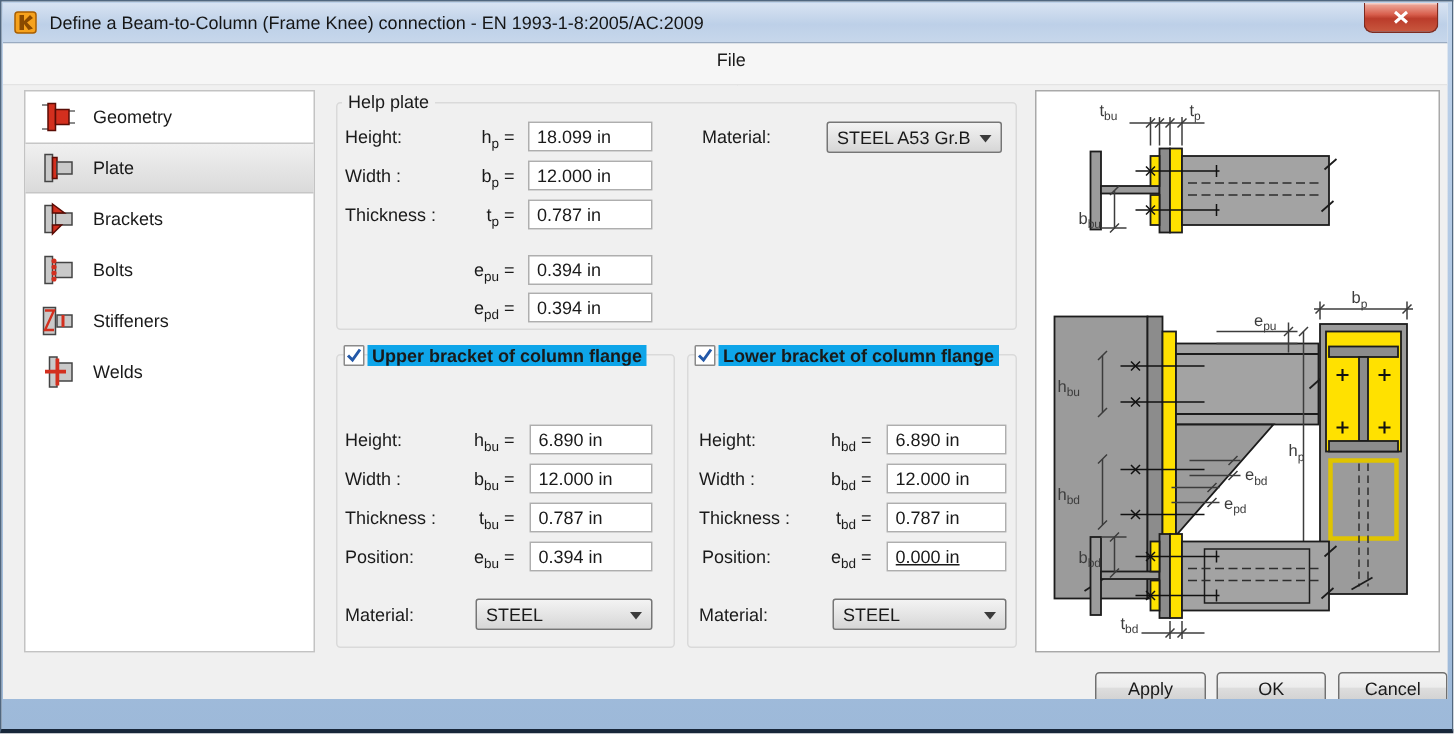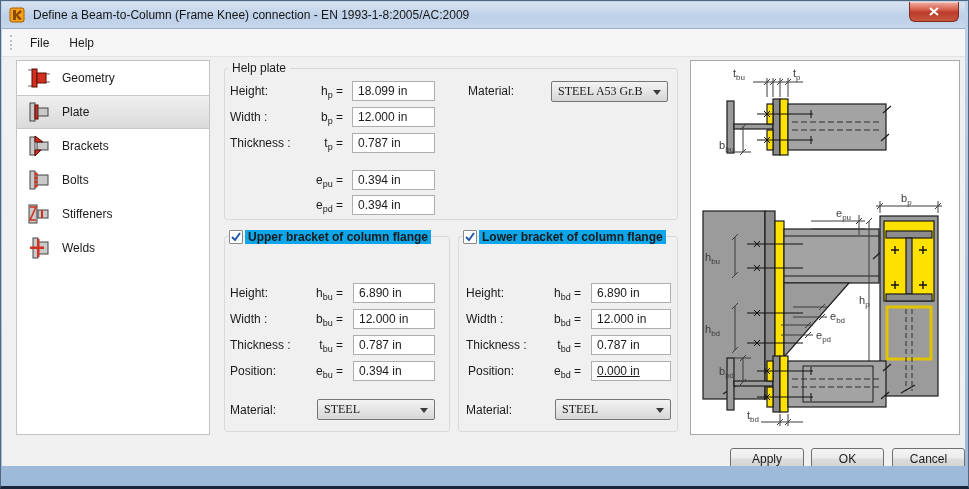--- a/index.html
+++ b/index.html
@@ -15,21 +15,21 @@
   .app-icon{width:16px;height:16px;flex:0 0 16px;}
   .title-text{margin-left:8px;color:#161616;}
   .close-btn{position:absolute;top:0;right:6px;width:48px;height:19px;
              background:linear-gradient(#efb0a2,#d85f4d 40%,#bb3c2b 55%,#c8573e);
              border:1px solid #7e2b20;border-top:none;border-radius:0 0 6px 6px;
              display:flex;align-items:center;justify-content:center;
              box-shadow:inset 0 1px 0 rgba(255,255,255,.4);cursor:default;}
 
   
   .menubar{position:absolute;top:27px;left:0;right:0;height:28px;background:#f6f6f6;
-           border-bottom:1px solid #e3e3e3;display:flex;align-items:center;padding-left:8px;box-sizing:border-box;}
+           border-bottom:1px solid #e3e3e3;display:flex;align-items:center;padding-left:8px;box-sizing:border-box;flex-direction:column;}
   .grip{width:0;height:15px;border-left:2px dotted #bdbdbd;margin-right:8px;}
   .menu-item{padding:4px 10px;cursor:default;}
 
   
   .body{position:absolute;top:55px;left:0;right:0;bottom:0;background:#f0f0f0;}
 
   
   .sidebar{position:absolute;left:14px;top:3px;width:194px;height:375px;background:#fff;
            border:1px solid #c3c3c3;box-sizing:border-box;}
   .side-item{position:absolute;left:0;width:100%;height:34px;display:flex;align-items:center;
@@ -42,21 +42,21 @@
   .groupbox{position:absolute;border:1px solid #dadada;border-radius:3px;box-sizing:border-box;}
   .group-title{position:absolute;background:#f0f0f0;padding:0 4px;white-space:nowrap;}
   .lbl{position:absolute;white-space:nowrap;}
   .sym{position:absolute;width:55px;text-align:right;white-space:nowrap;}
   .sym sub{font-size:9px;}
   .fld{position:absolute;height:20px;border:1px solid #aeaeae;background:#fff;
        font-family:"Liberation Sans",sans-serif;font-size:12px;color:#1a1a1a;
        padding:0 5px;box-sizing:border-box;}
   .combo{position:absolute;height:21px;border:1px solid #767676;border-radius:2px;
          background:linear-gradient(#f3f3f3,#e2e2e2 60%,#d6d6d6);box-sizing:border-box;
-         display:flex;align-items:center;padding:0 20px 0 6px;cursor:default;white-space:nowrap;font-family:Liberation Serif, serif;}
+         display:flex;align-items:center;padding:0 20px 0 6px;cursor:default;white-space:nowrap;}
   .combo .arrow{position:absolute;right:6px;top:8px;width:0;height:0;
                 border-left:4px solid transparent;border-right:4px solid transparent;border-top:5px solid #3b3b3b;}
   .checkbox{position:absolute;width:14px;height:14px;background:#fff;border:1px solid #8a8a8a;border-radius:1px;box-sizing:border-box;}
   .cbl{position:absolute;background:#0ea5e9;padding:0 3px;white-space:nowrap;font-weight:bold;}
 
   
   .draw-panel{position:absolute;left:688px;top:3px;width:270px;height:375px;background:#fff;
               border:1px solid #a9a9a9;box-sizing:border-box;}
   .draw-panel text{font-family:"Liberation Sans",sans-serif;font-size:11px;fill:#3c3c3c;}
 

